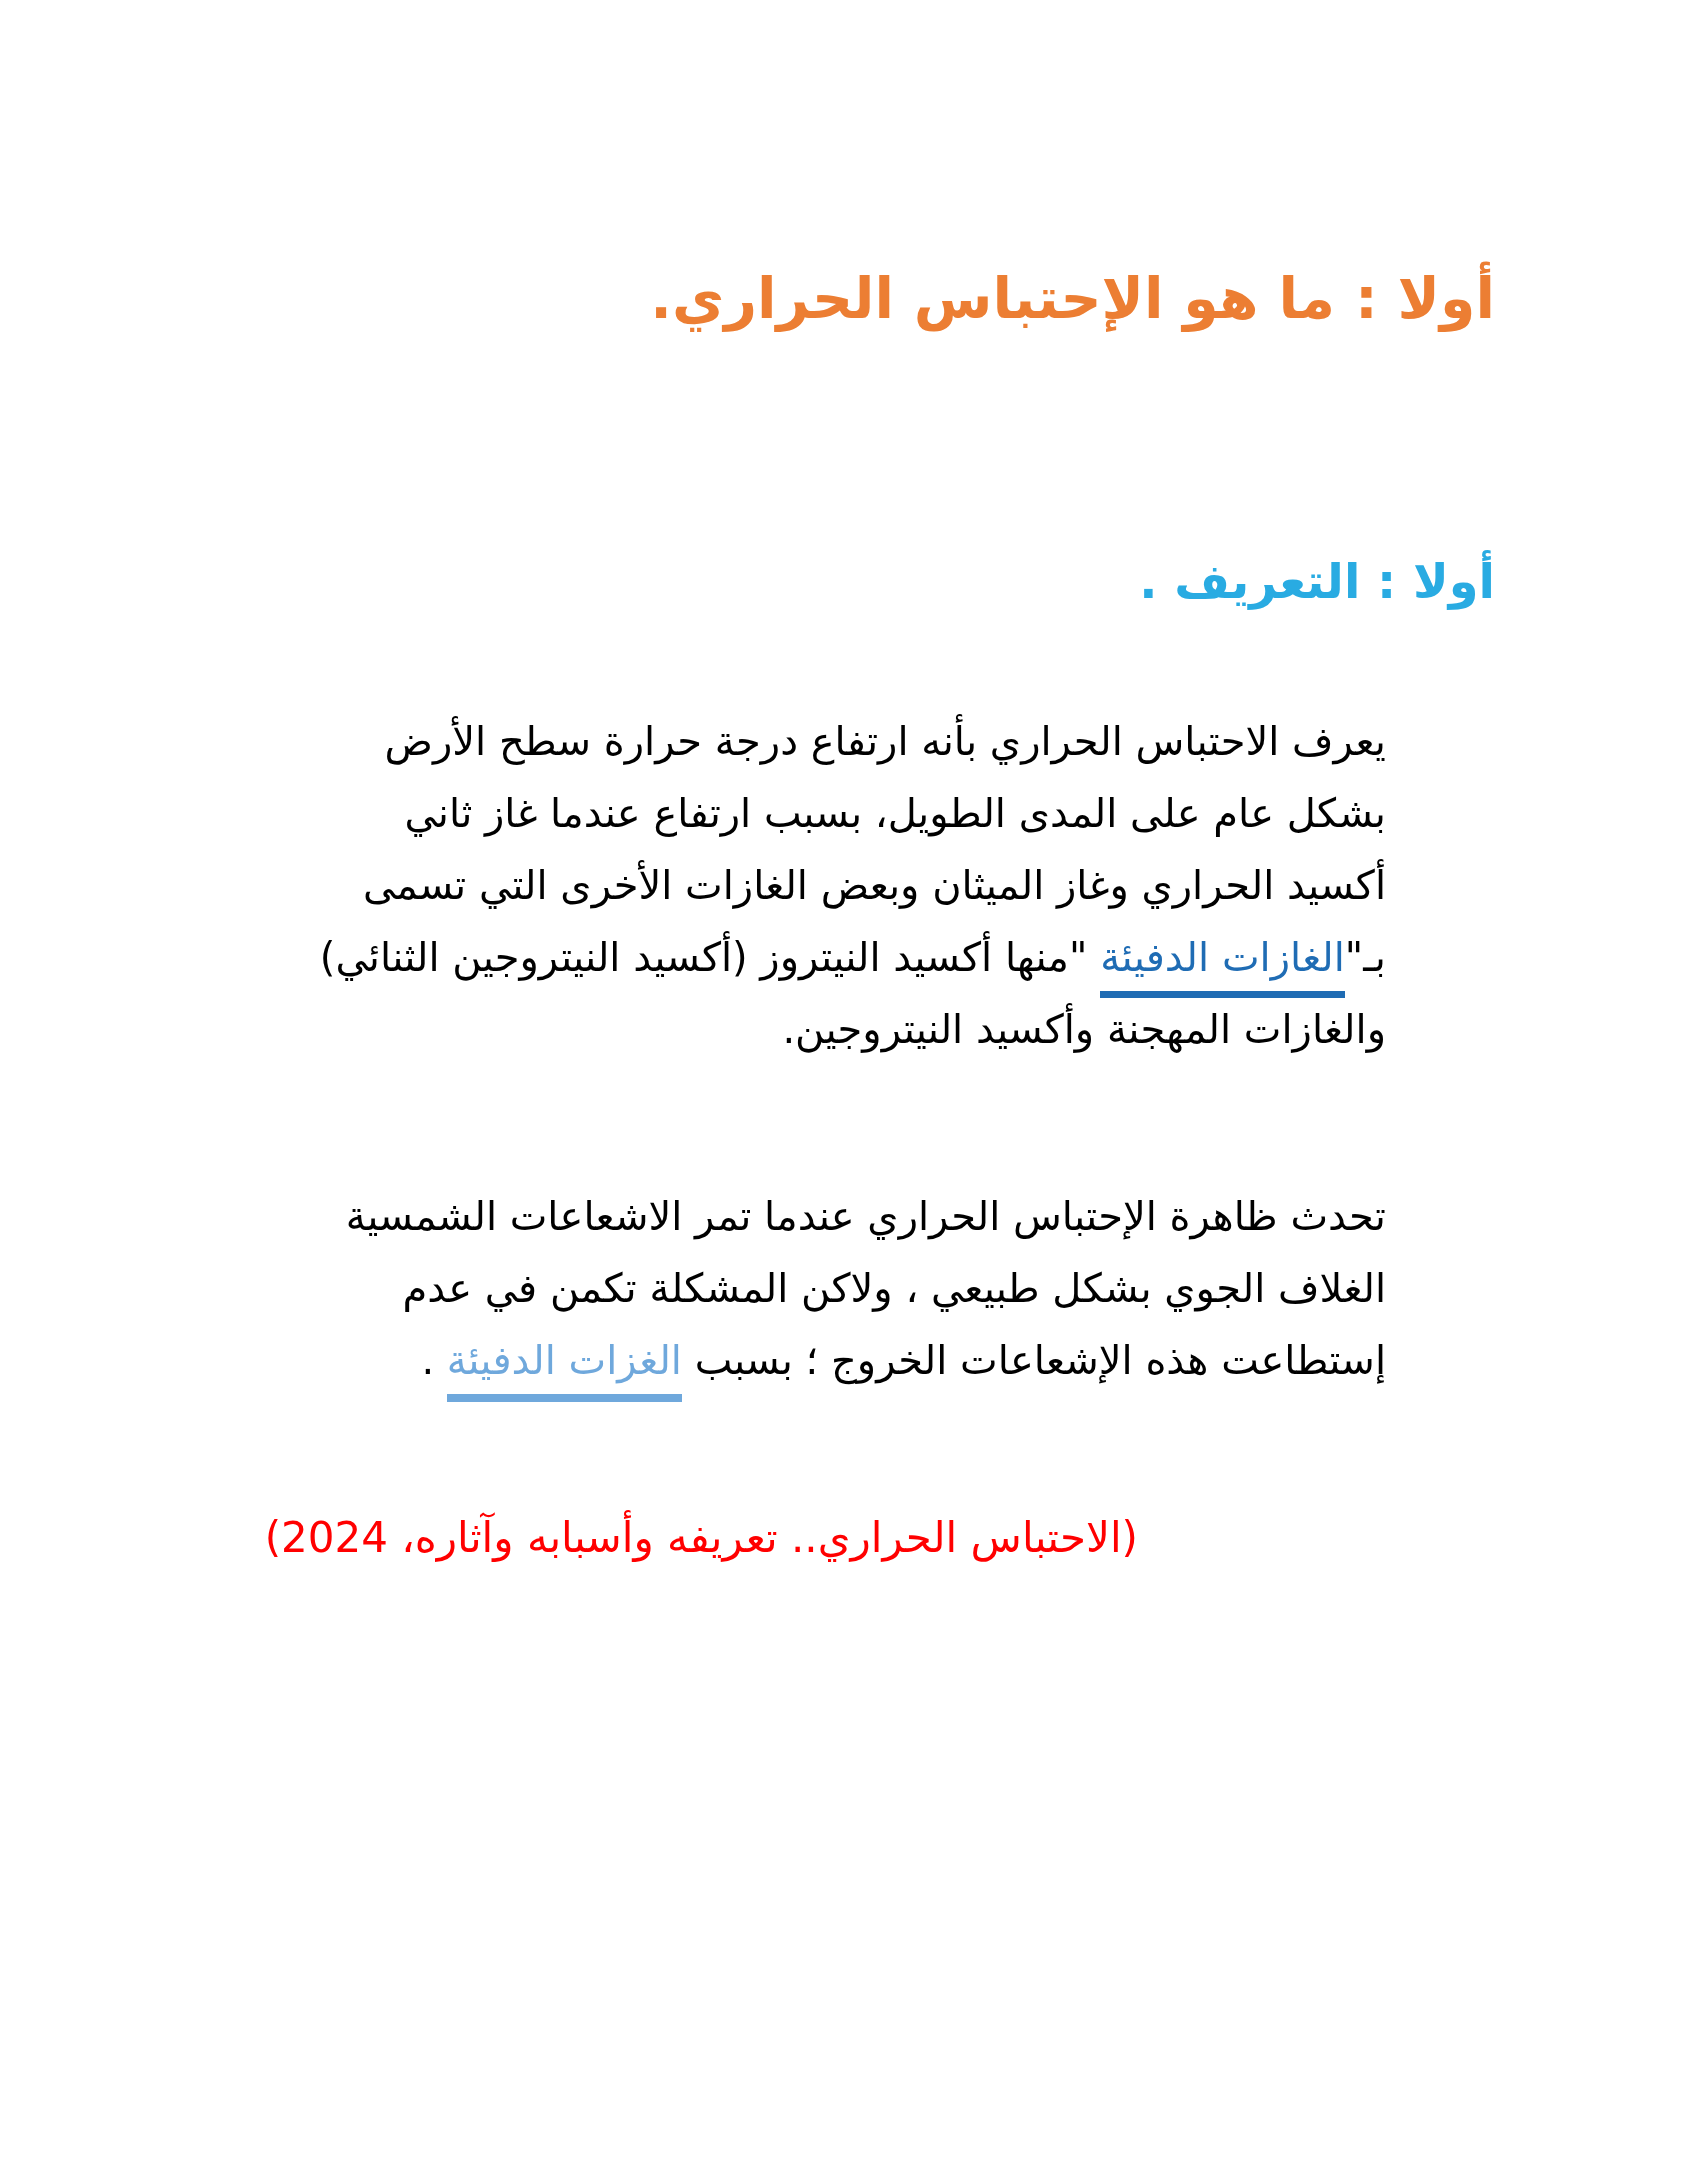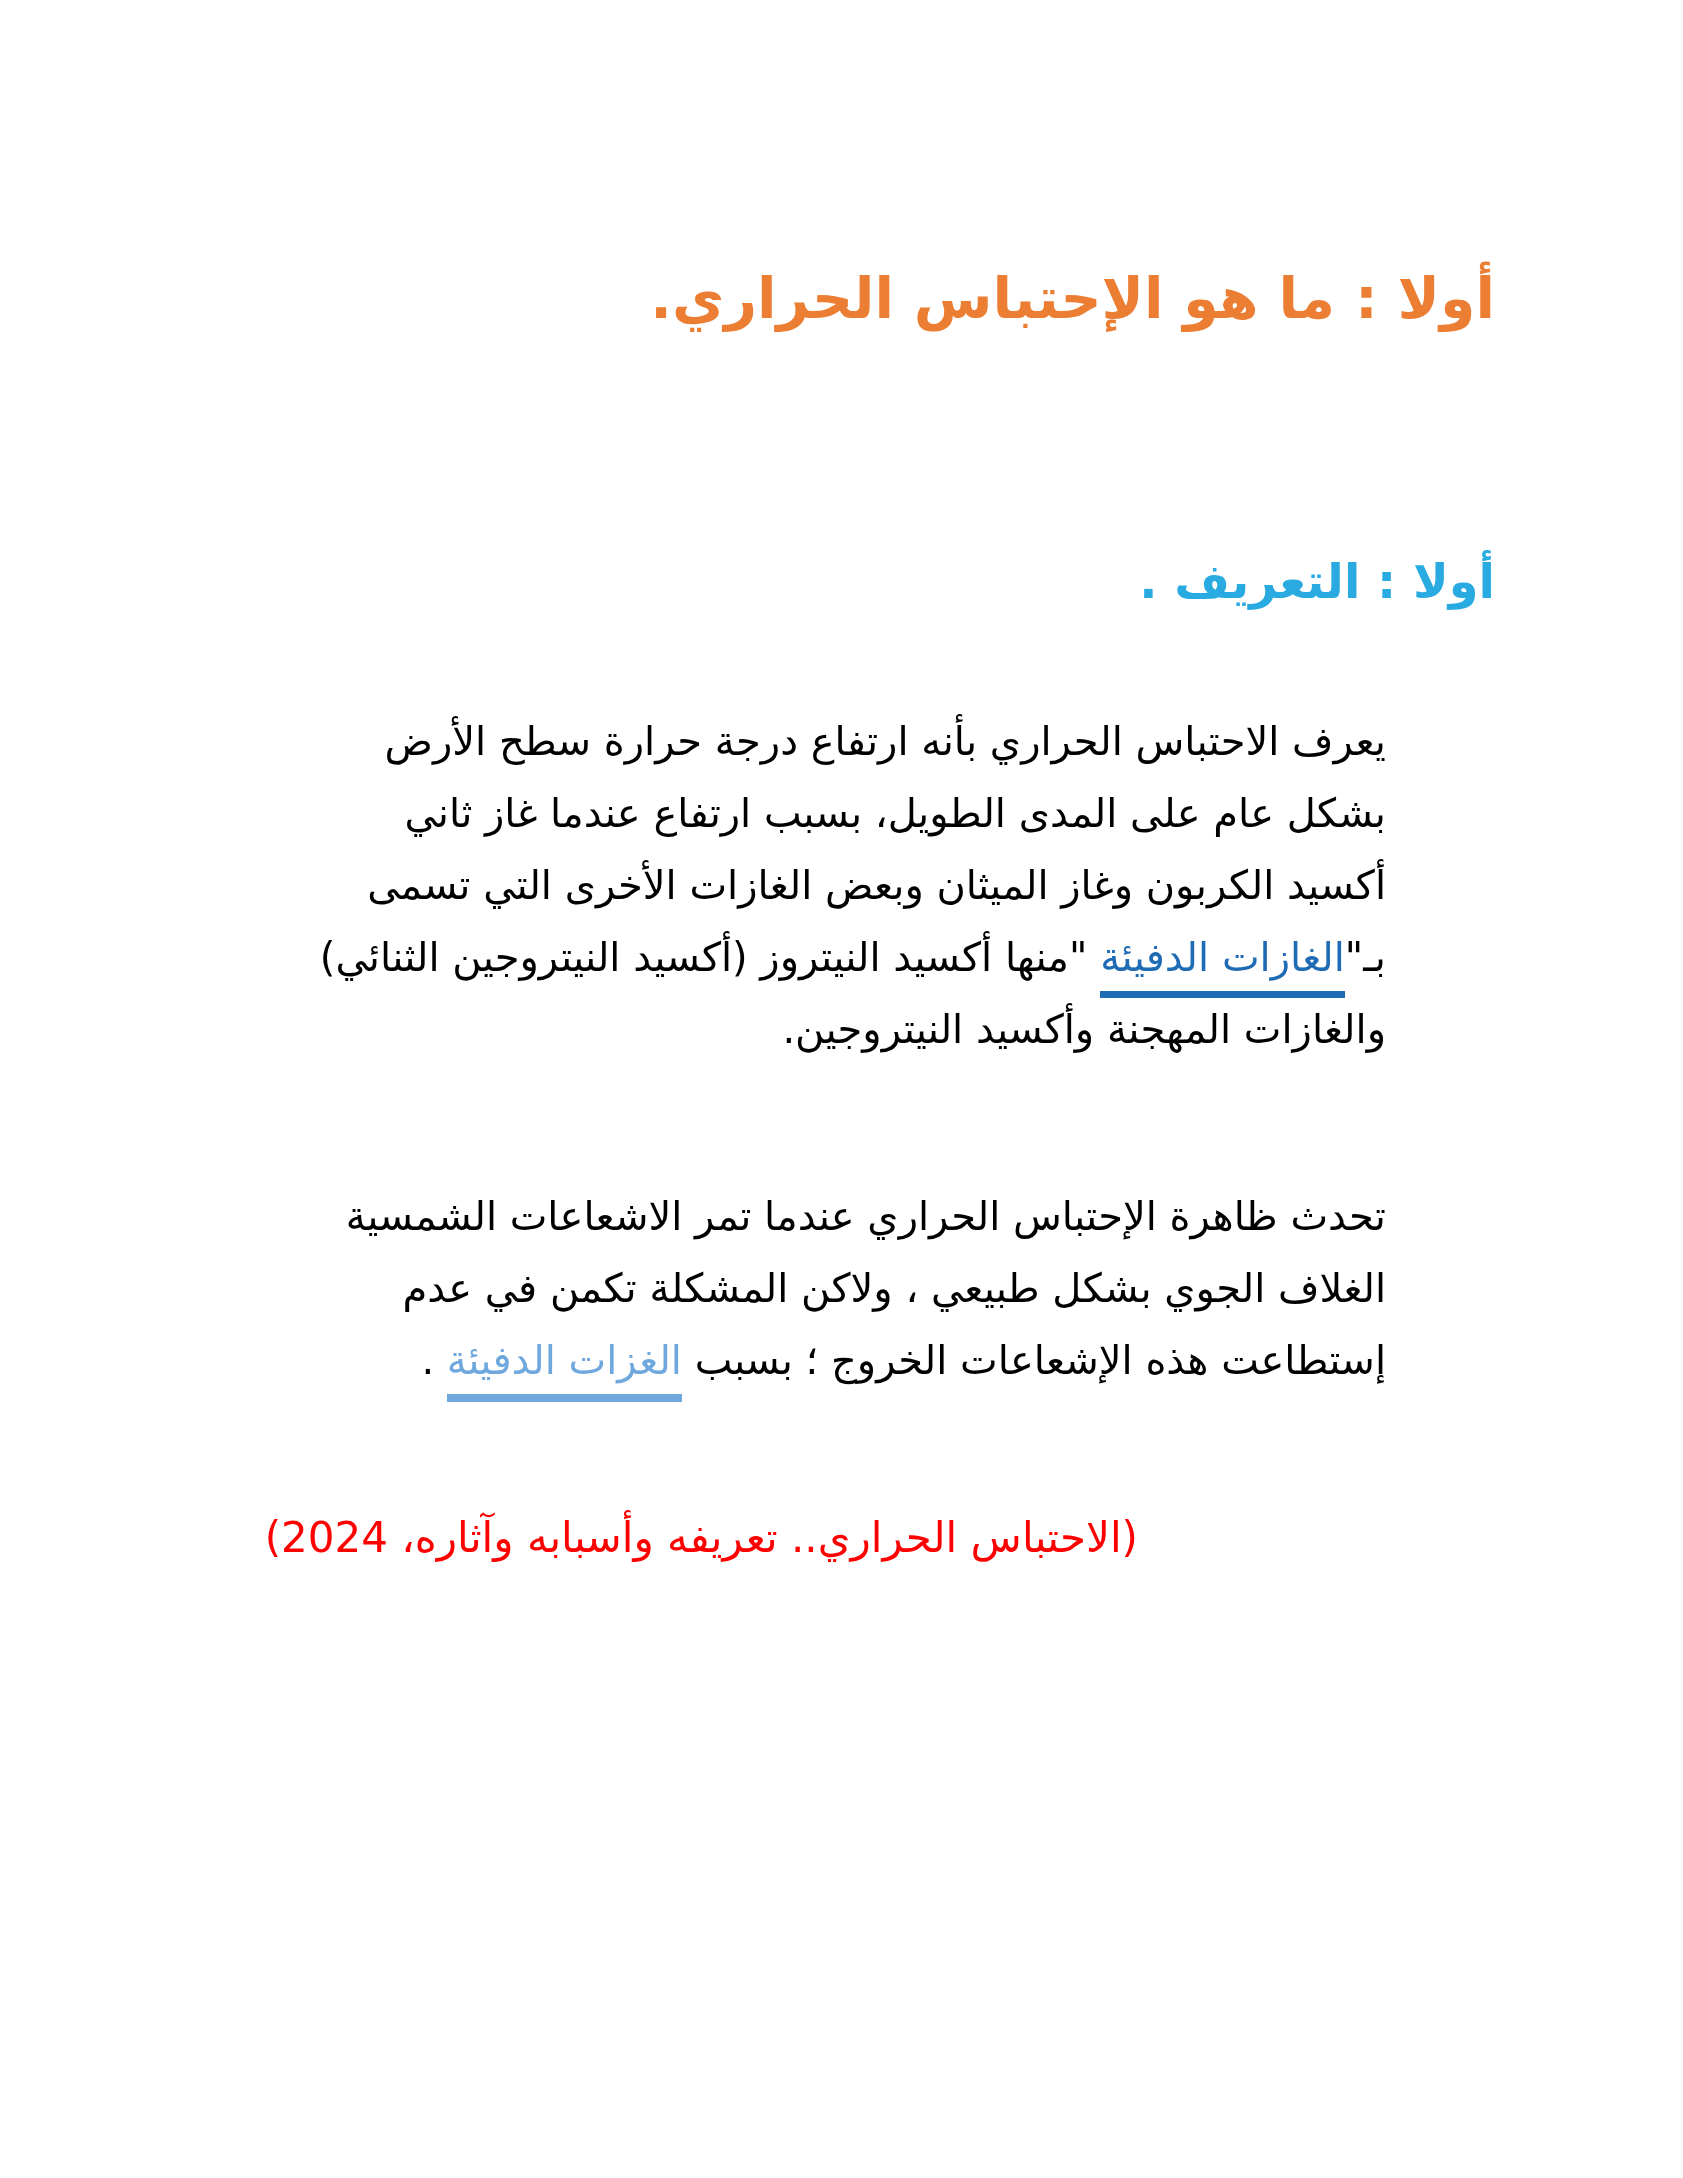--- a/index.html
+++ b/index.html
@@ -91,21 +91,21 @@
 
 <div class="page">
 
   <h1 class="title">أولا : ما هو الإحتباس الحراري.</h1>
 
   <h2 class="subheading">أولا : التعريف .</h2>
 
   <div class="para p1">
     <div class="line">يعرف الاحتباس الحراري بأنه ارتفاع درجة حرارة سطح الأرض</div>
     <div class="line">بشكل عام على المدى الطويل، بسبب ارتفاع عندما غاز ثاني</div>
-    <div class="line">أكسيد الكربون وغاز الميثان وبعض الغازات الأخرى التي تسمى</div>
+    <div class="line">أكسيد الحراري وغاز الميثان وبعض الغازات الأخرى التي تسمى</div>
     <div class="line"><span>بـ"</span><a class="doc-link dark">الغازات الدفيئة</a><span> "منها أكسيد النيتروز (أكسيد النيتروجين الثنائي)</span></div>
     <div class="line">والغازات المهجنة وأكسيد النيتروجين.</div>
   </div>
 
   <div class="para p2">
     <div class="line">تحدث ظاهرة الإحتباس الحراري عندما تمر الاشعاعات الشمسية</div>
     <div class="line">الغلاف الجوي بشكل طبيعي ، ولاكن المشكلة تكمن في عدم</div>
     <div class="line"><span>إستطاعت هذه الإشعاعات الخروج ؛ بسبب </span><a class="doc-link light">الغزات الدفيئة</a><span> .</span></div>
   </div>
 

